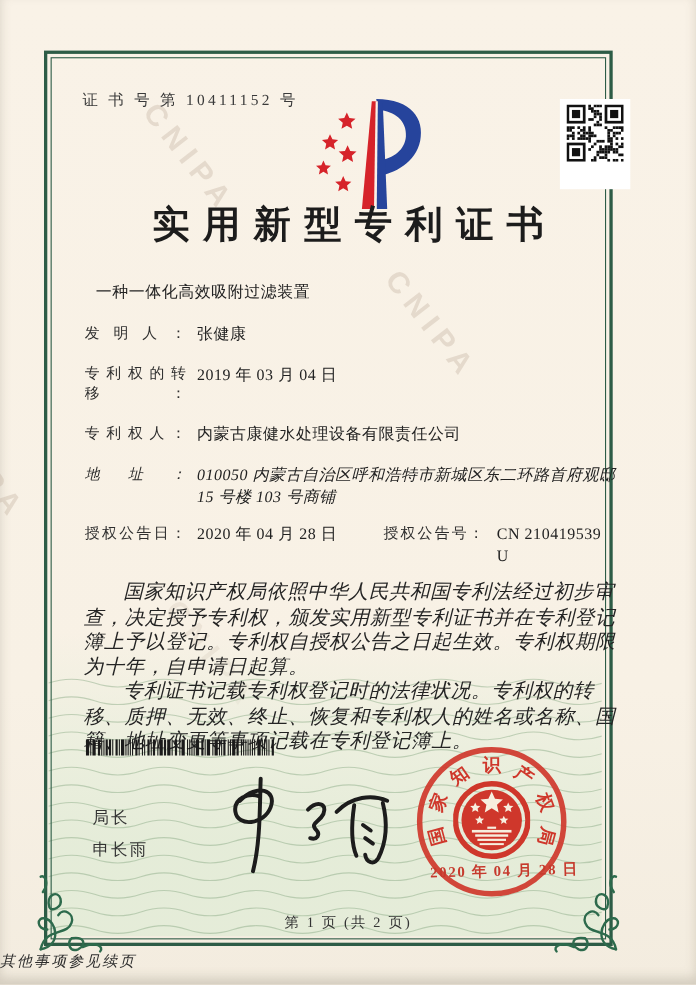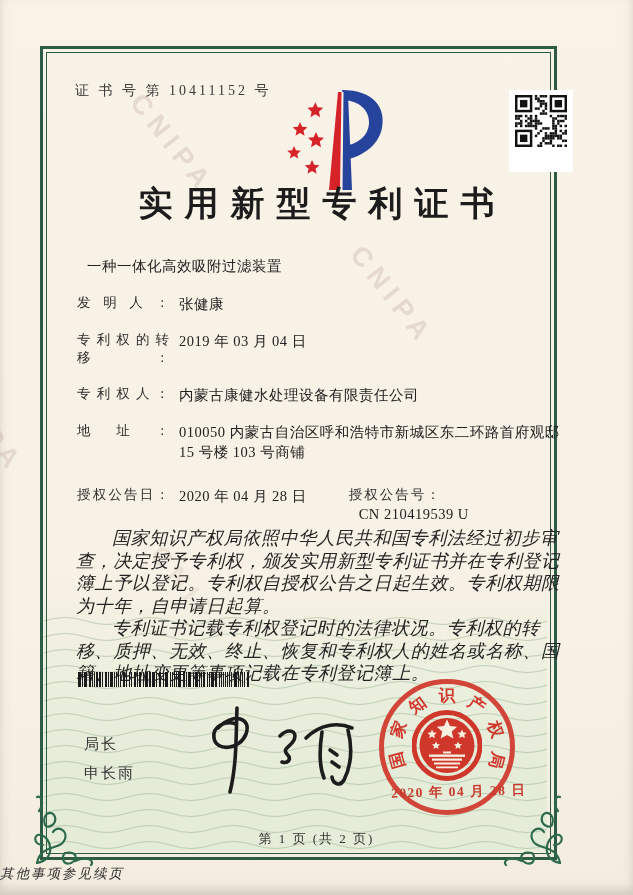--- a/index.html
+++ b/index.html
@@ -51,21 +51,21 @@
   .field-row{display:flex;margin-bottom:17.5px;align-items:flex-start;}
   .field-label{
     width:92px;flex:0 0 92px;font-size:13.5px;color:#2e2e2e;
     text-align:justify;text-align-last:justify;letter-spacing:0;
   }
   .field-value{
     font-size:14.5px;color:#222;margin-left:10px;line-height:20px;flex:1;
     letter-spacing:.5px;
   }
   .row-split{display:flex;}
-  .pair2{display:flex;margin-left:42px;flex-direction:column;}
+  .pair2{display:flex;margin-left:42px;}
   .legal{
     position:absolute;left:76px;top:527px;width:487px;
     font-size:18px;line-height:22.5px;font-style:italic;color:#242424;
     letter-spacing:.6px;
     font-family:Liberation Serif, serif;
   }
   .legal p{margin:0;text-indent:2em;}
   .barcode{position:absolute;left:78px;top:672px;}
   .signer{
     position:absolute;left:84px;top:729px;
@@ -320,21 +320,21 @@
       <div class="field-value">张健康</div>
     </div>
     <div class="field-row">
       <div class="field-label">专利权的转移：</div>
       <div class="field-value">2019 年 03 月 04 日</div>
     </div>
     <div class="field-row">
       <div class="field-label">专利权人：</div>
       <div class="field-value">内蒙古康健水处理设备有限责任公司</div>
     </div>
-    <div class="field-row" style="margin-bottom:24px;">
+    <div class="field-row" style="margin-bottom:14px;font-style:italic;">
       <div class="field-label">地址：</div>
       <div class="field-value" style="max-width:382px;">010050 内蒙古自治区呼和浩特市新城区东二环路首府观邸 15 号楼 103 号商铺</div>
     </div>
     <div class="field-row row-split">
       <div class="field-label">授权公告日：</div>
       <div class="field-value" style="flex:0 0 auto;">2020 年 04 月 28 日</div>
       <div class="pair2">
         <div class="field-label" style="width:auto;flex:0 0 auto;text-align-last:auto;letter-spacing:2px;">授权公告号：</div>
         <div class="field-value">CN 210419539 U</div>
       </div>

